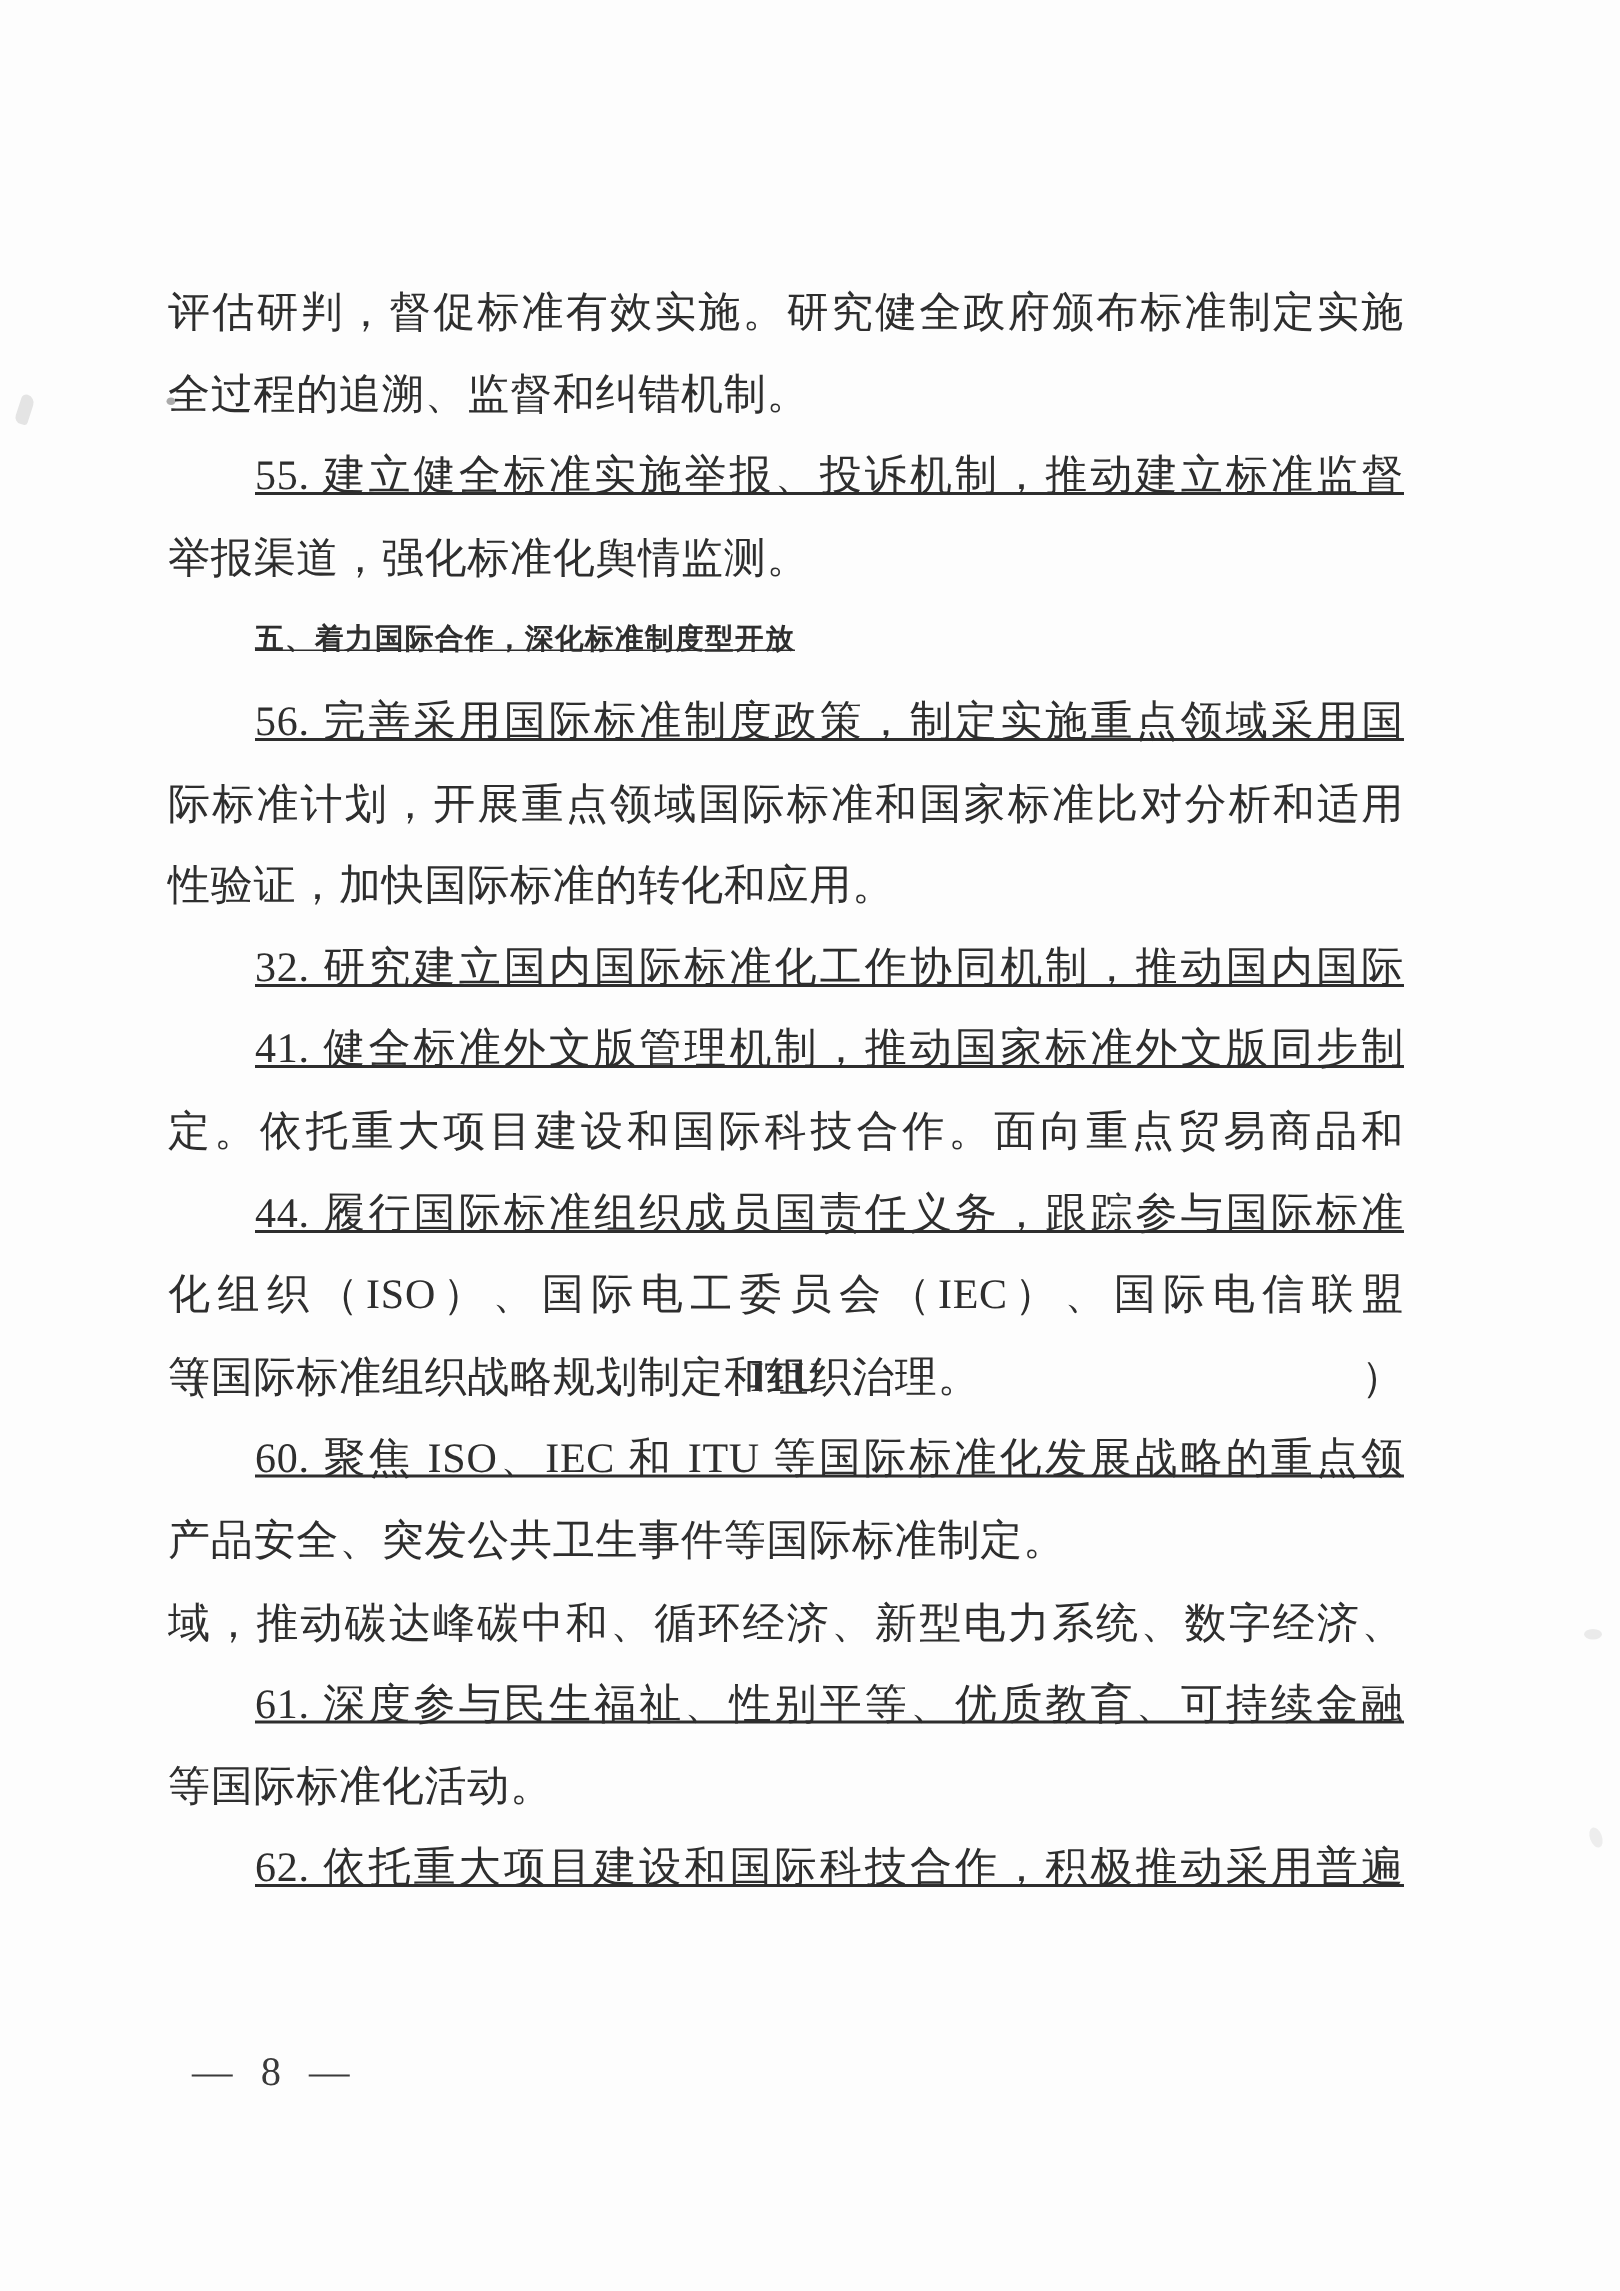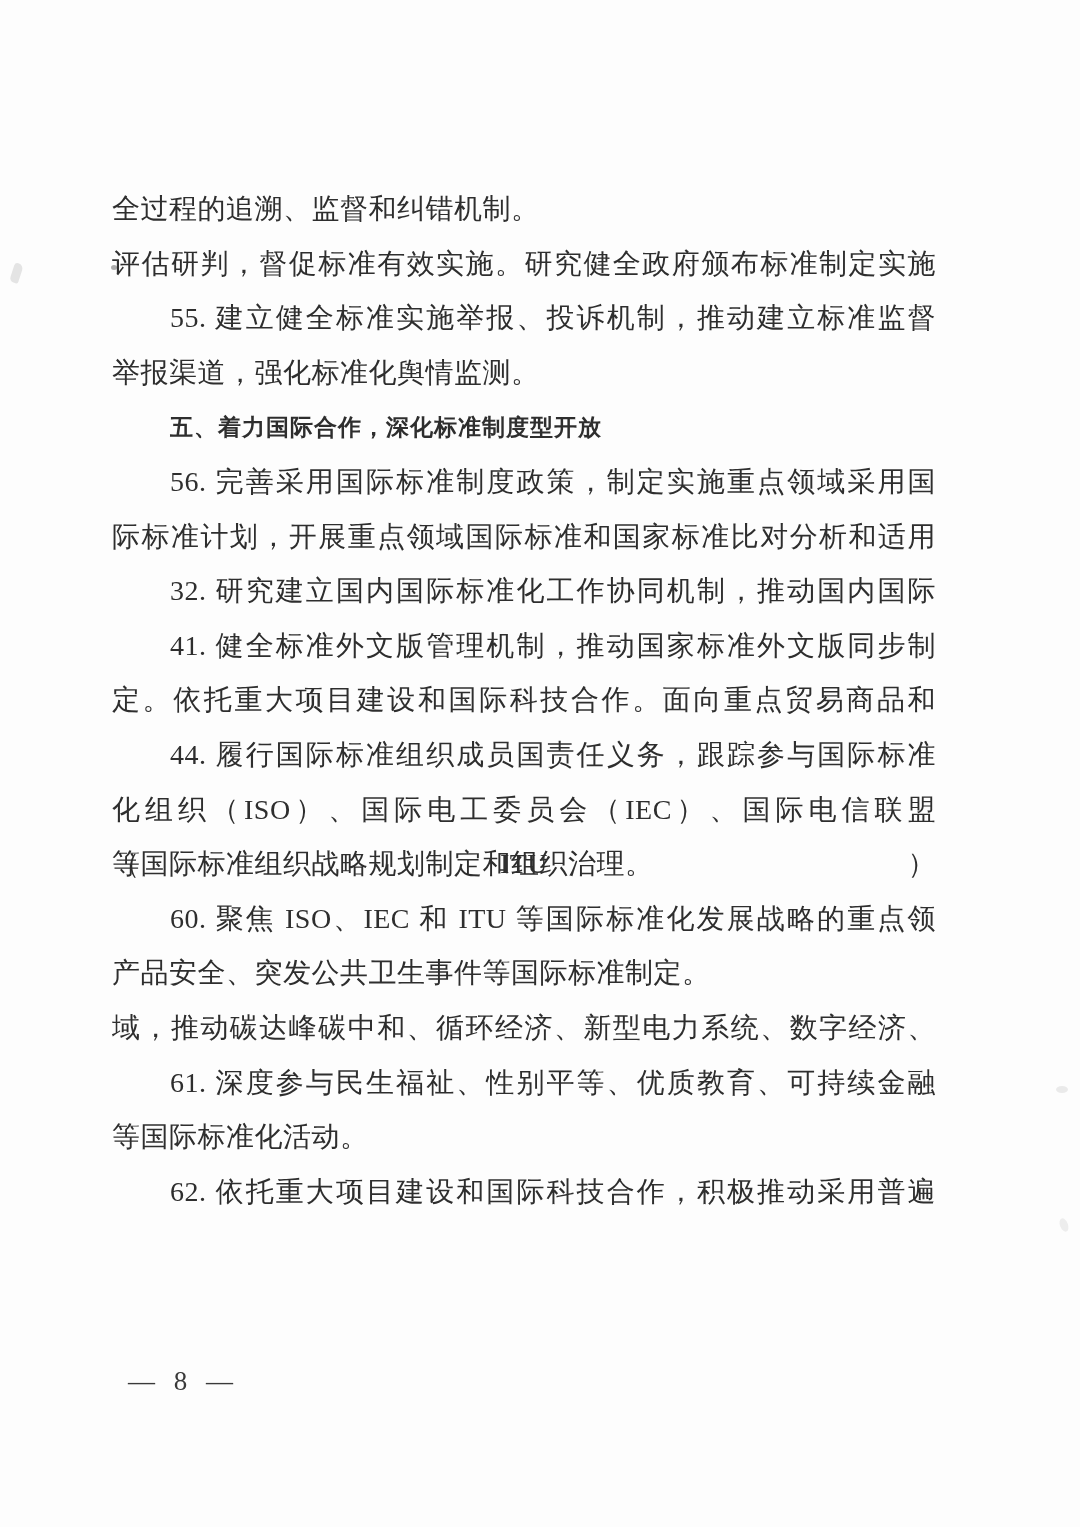--- a/index.html
+++ b/index.html
@@ -27,27 +27,27 @@
     text-align: left;
     letter-spacing: 0.5px;
   }
   
   .just {
     text-align: justify;
     text-align-last: justify;
     text-justify: inter-ideograph;
   }
   
-  .ind { padding-left: 58px; }
+  .ind { padding-left: 58px; text-decoration: underline; }
   .ind.just { padding-left: 58px; }
   
   .head {
     font-family: "Liberation Sans", "DejaVu Sans", sans-serif;
     font-weight: bold;
-    font-size: 23px;
+    font-size: 19px;
     letter-spacing: 1px;
     text-align: left;
     text-align-last: left;
   }
   .page-number {
     position: absolute;
     left: 128px;
     top: 1366px;
     font-size: 27px;
     letter-spacing: 6px;
@@ -59,27 +59,28 @@
   .a2 { left: 111px; top: 265px;  width: 6px;  height: 5px;  background: rgba(70,70,70,0.45); }
   .a3 { left: 1056px;top: 1086px; width: 12px; height: 7px;  background: rgba(150,150,150,0.18); }
   .a4 { left: 1060px;top: 1218px; width: 8px;  height: 14px; background: rgba(150,150,150,0.15); transform: rotate(-20deg); }
 </style>
 </head>
 <body>
 
 <div class="page">
 
   <div class="text-block">
+    <div class="ln just">评估研判，督促标准有效实施。研究健全政府颁布标准制定实施</div>
     <div class="ln">全过程的追溯、监督和纠错机制。</div>
-    <div class="ln just">评估研判，督促标准有效实施。研究健全政府颁布标准制定实施</div>
     <div class="ln ind just">55. 建立健全标准实施举报、投诉机制，推动建立标准监督</div>
     <div class="ln">举报渠道，强化标准化舆情监测。</div>
     <div class="ln ind head">五、着力国际合作，深化标准制度型开放</div>
     <div class="ln ind just">56. 完善采用国际标准制度政策，制定实施重点领域采用国</div>
     <div class="ln just">际标准计划，开展重点领域国际标准和国家标准比对分析和适用</div>
+    <div class="ln">性验证，加快国际标准的转化和应用。</div>
     <div class="ln ind just">32. 研究建立国内国际标准化工作协同机制，推动国内国际</div>
     <div class="ln ind just">41. 健全标准外文版管理机制，推动国家标准外文版同步制</div>
     <div class="ln just">定。依托重大项目建设和国际科技合作。面向重点贸易商品和</div>
     <div class="ln ind just">44. 履行国际标准组织成员国责任义务，跟踪参与国际标准</div>
     <div class="ln just">化组织（ISO）、国际电工委员会（IEC）、国际电信联盟（ITU）</div>
     <div class="ln">等国际标准组织战略规划制定和组织治理。</div>
     <div class="ln ind just">60. 聚焦 ISO、IEC 和 ITU 等国际标准化发展战略的重点领</div>
     <div class="ln">产品安全、突发公共卫生事件等国际标准制定。</div>
     <div class="ln just">域，推动碳达峰碳中和、循环经济、新型电力系统、数字经济、</div>
     <div class="ln ind just">61. 深度参与民生福祉、性别平等、优质教育、可持续金融</div>

